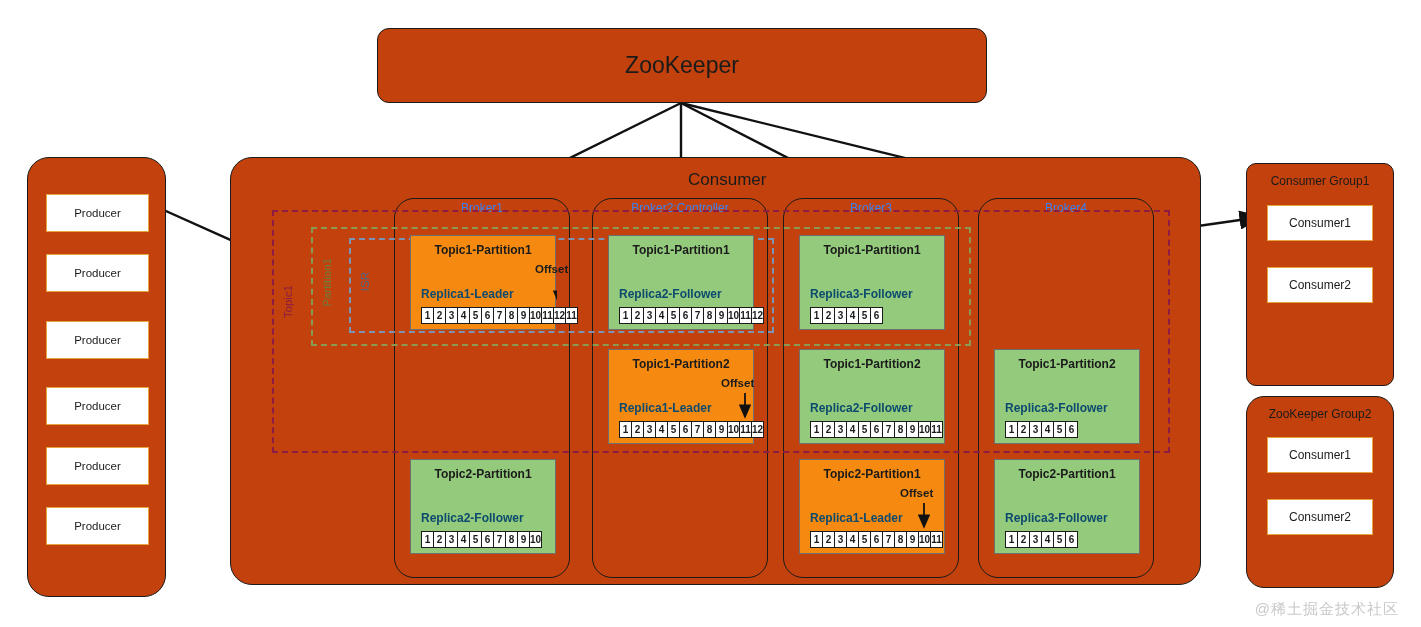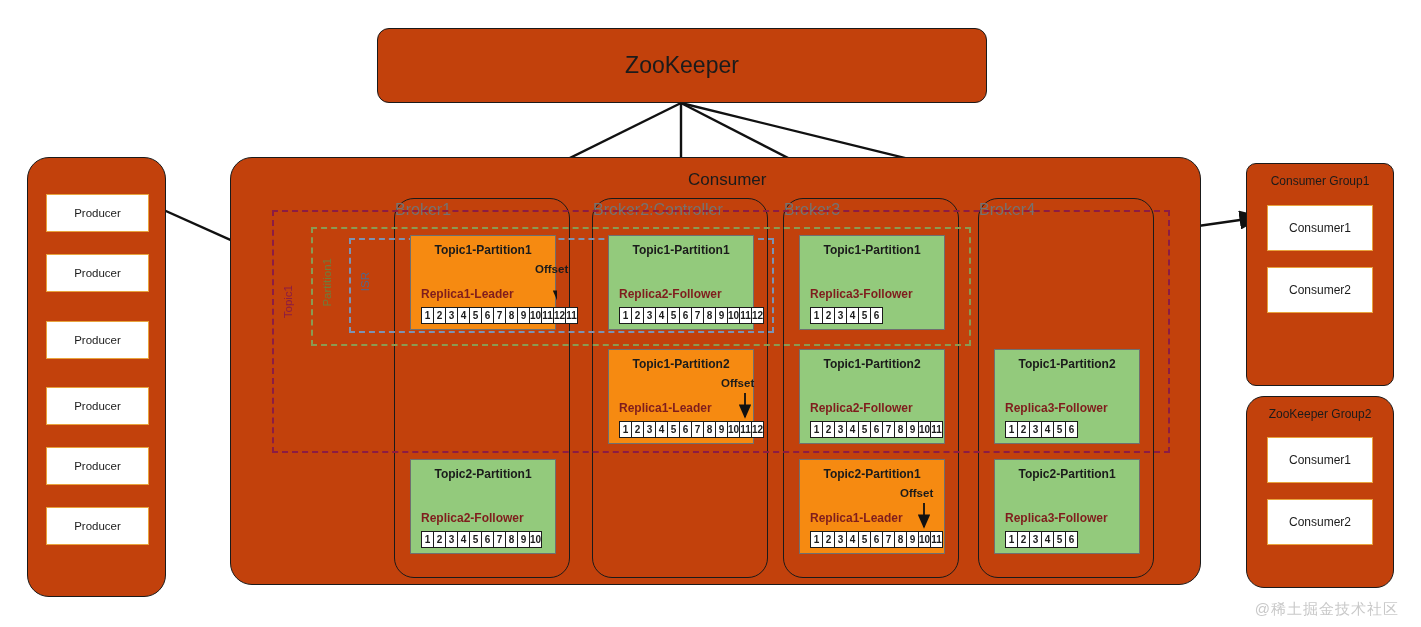--- a/index.html
+++ b/index.html
@@ -23,35 +23,35 @@
         border:1.6px solid #e8a33d; background:#ffffff; display:flex;
         align-items:center; justify-content:center; font-size:11.5px; color:#1b1b1b; }
 
   
   #cluster-panel { left:230px; top:157px; width:971px; height:428px; }
   #cluster-label { position:absolute; left:688px; top:170px; font-size:17px; color:#1b1b1b; }
 
   
   .broker { position:absolute; top:198px; width:176px; height:380px;
         border:1.4px solid #1a1a1a; border-radius:20px; background:transparent; }
-  .broker-title { position:absolute; top:2px; left:0; right:0; text-align:left;
-        font-size:16px; color:#737373; }
+  .broker-title { position:absolute; top:2px; left:0; right:0; text-align:center;
+        font-size:12px; color:#3b82f6; }
 
   #broker1 { left:394px; }
   #broker2 { left:592px; }
   #broker3 { left:783px; }
   #broker4 { left:978px; }
 
   
   .replica { position:absolute; border:1.4px solid #6f6f6f;font-weight:bold; }
   .replica.leader   { background:#f68a11; }
   .replica.follower { background:#93ca7c; }
   .replica .rtitle { position:absolute; top:7px; left:0; right:0; text-align:center;
         font-size:12px; color:#1b1b1b; }
-  .replica .rrole  { position:absolute; left:10px; font-size:12px; color:#7f1d1d; }
+  .replica .rrole  { position:absolute; left:10px; font-size:12px; color:#0c4a6e; }
   .offset-label { position:absolute; font-size:11.5px; color:#1b1b1b; }
 
   .cells { position:absolute; display:flex; }
   .cells .cell { width:13px; height:17px; border:1px solid #1b1b1b; margin-left:-1px;
         background:#ffffff; font-size:10px; line-height:15px; text-align:center;
         color:#1b1b1b; overflow:hidden; }
   .cells .cell:first-child { margin-left:0; }
 
   
   .dbox { position:absolute; background:transparent; }
@@ -65,21 +65,21 @@
             transform:rotate(180deg); white-space:nowrap; }
   #topic1-label     { left:282px; top:285px; color:#8c1c44; }
   #partition1-label { left:321px; top:258px; color:#6e7d3c; }
   #isr-label        { left:359px; top:272px; color:#52678a; }
 
   
   #consumer-group1 { left:1246px; top:163px; width:148px; height:223px; border-radius:10px; }
   #consumer-group2 { left:1246px; top:396px; width:148px; height:192px; border-radius:18px; }
   .cg-title { position:absolute; top:10px; left:0; right:0; text-align:center;
         font-size:12px; color:#1b1b1b; }
-  .consumer-box { position:absolute; left:20px; width:106px; height:46px;
+  .consumer-box { position:absolute; left:20px; width:106px; height:36px;
         border:1.6px solid #e8a33d; background:#ffffff; display:flex;
         align-items:center; justify-content:center; font-size:12px; color:#1b1b1b; }
 
   
   #watermark { position:absolute; right:22px; bottom:8px; font-size:15px;
         color:#c9c9c9; letter-spacing:1px; }
 
   #arrow-layer { position:absolute; inset:0; pointer-events:none; }
 </style>
 </head>

